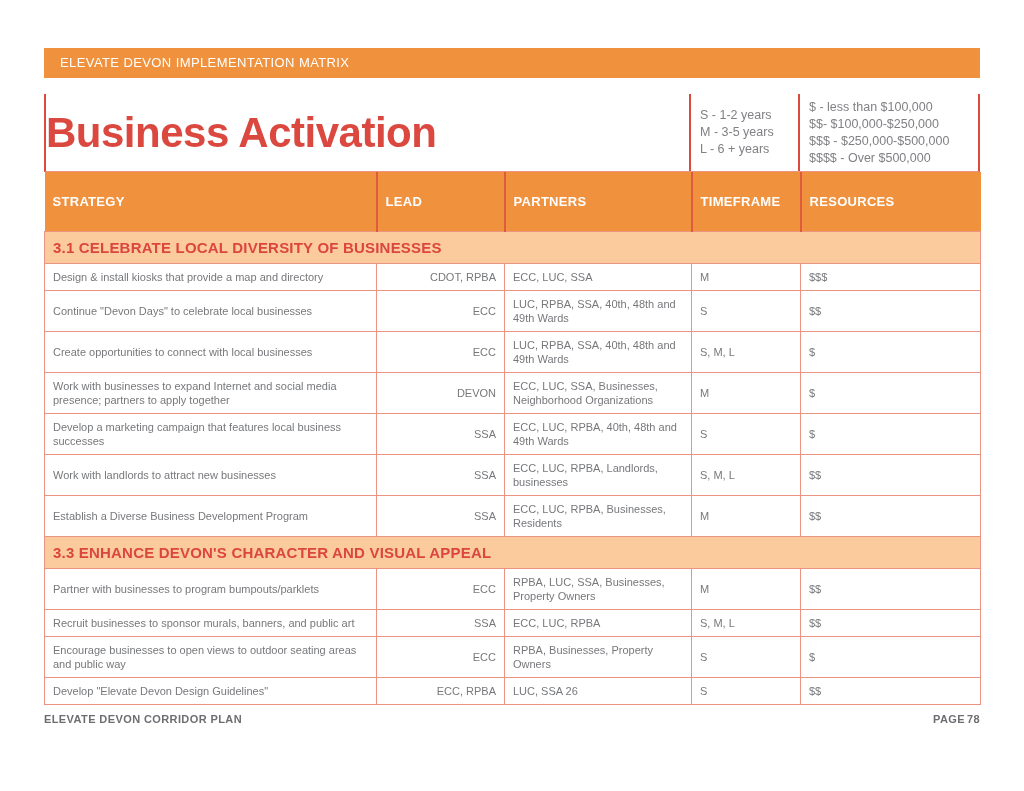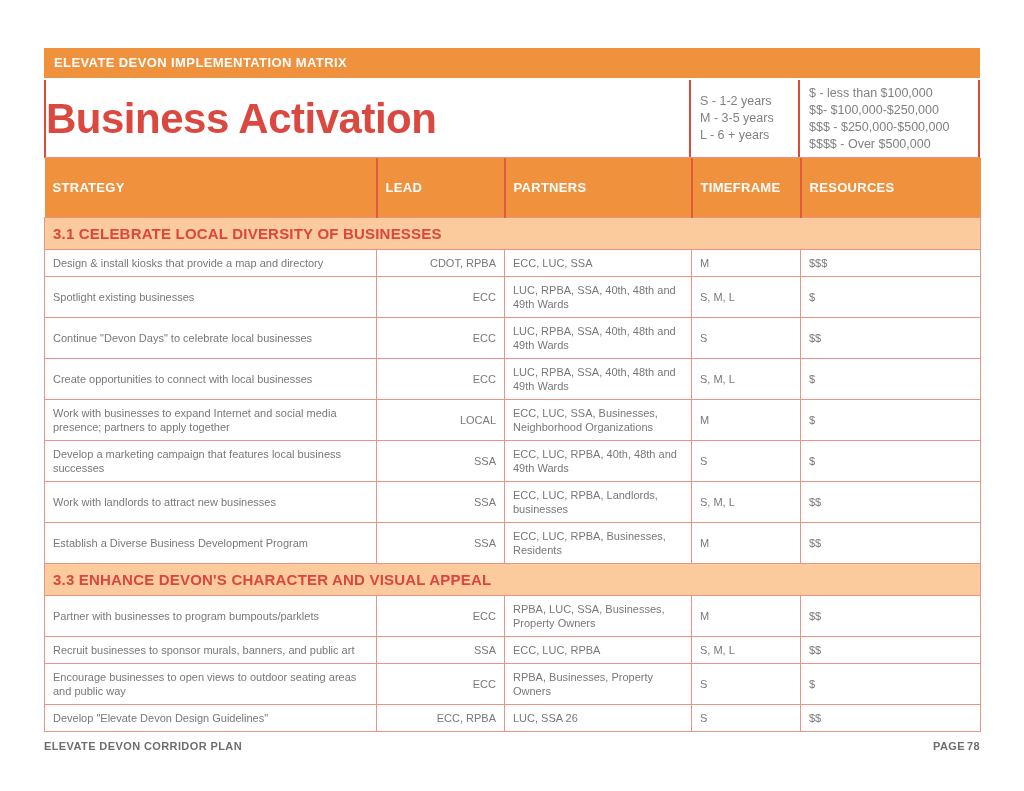--- a/index.html
+++ b/index.html
@@ -15,25 +15,25 @@
     left: 44px; top: 48px;
     width: 936px;
   }
 
   
   .topbar {
     height: 30px;
     background: #F0913E;
     color: #ffffff;
     font-size: 13px;
-    font-weight: bold;
+    font-weight: normal;
     letter-spacing: 0.4px;
     line-height: 30px;
-    padding-left: 10px;
-    margin-bottom: 2px;
+    padding-left: 16px;
+    margin-bottom: 16px;
   }
 
   
   .title-row {
     display: flex;
     height: 78px;
     border-left: 2px solid #DB4B3C;
     border-right: 2px solid #DB4B3C;
     border-bottom: 1px solid #EC9484;
     background: #ffffff;
@@ -158,43 +158,36 @@
           <td colspan="5">3.1 CELEBRATE LOCAL DIVERSITY OF BUSINESSES</td>
         </tr>
         <tr class="data-row">
           <td class="cell-strategy">Design &amp; install kiosks that provide a map and directory</td>
           <td class="cell-lead">CDOT, RPBA</td>
           <td class="cell-partners">ECC, LUC, SSA</td>
           <td class="cell-timeframe">M</td>
           <td class="cell-resources">$$$</td>
         </tr>
         <tr class="data-row">
-          <td class="cell-strategy">Spotlight existing businesses</td>
+          <td class="cell-strategy">Continue "Devon Days" to celebrate local businesses</td>
+          <td class="cell-lead">ECC</td>
+          <td class="cell-partners">LUC, RPBA, SSA, 40th, 48th and 49th Wards</td>
+          <td class="cell-timeframe">S</td>
+          <td class="cell-resources">$$</td>
+        </tr>
+        <tr class="data-row">
+          <td class="cell-strategy">Create opportunities to connect with local businesses</td>
           <td class="cell-lead">ECC</td>
           <td class="cell-partners">LUC, RPBA, SSA, 40th, 48th and 49th Wards</td>
           <td class="cell-timeframe">S, M, L</td>
           <td class="cell-resources">$</td>
         </tr>
         <tr class="data-row">
-          <td class="cell-strategy">Continue "Devon Days" to celebrate local businesses</td>
-          <td class="cell-lead">ECC</td>
-          <td class="cell-partners">LUC, RPBA, SSA, 40th, 48th and 49th Wards</td>
-          <td class="cell-timeframe">S</td>
-          <td class="cell-resources">$$</td>
-        </tr>
-        <tr class="data-row">
-          <td class="cell-strategy">Create opportunities to connect with local businesses</td>
-          <td class="cell-lead">ECC</td>
-          <td class="cell-partners">LUC, RPBA, SSA, 40th, 48th and 49th Wards</td>
-          <td class="cell-timeframe">S, M, L</td>
-          <td class="cell-resources">$</td>
-        </tr>
-        <tr class="data-row">
           <td class="cell-strategy">Work with businesses to expand Internet and social media presence; partners to apply together</td>
-          <td class="cell-lead">LOCAL</td>
+          <td class="cell-lead">DEVON</td>
           <td class="cell-partners">ECC, LUC, SSA, Businesses, Neighborhood Organizations</td>
           <td class="cell-timeframe">M</td>
           <td class="cell-resources">$</td>
         </tr>
         <tr class="data-row">
           <td class="cell-strategy">Develop a marketing campaign that features local business successes</td>
           <td class="cell-lead">SSA</td>
           <td class="cell-partners">ECC, LUC, RPBA, 40th, 48th and 49th Wards</td>
           <td class="cell-timeframe">S</td>
           <td class="cell-resources">$</td>

